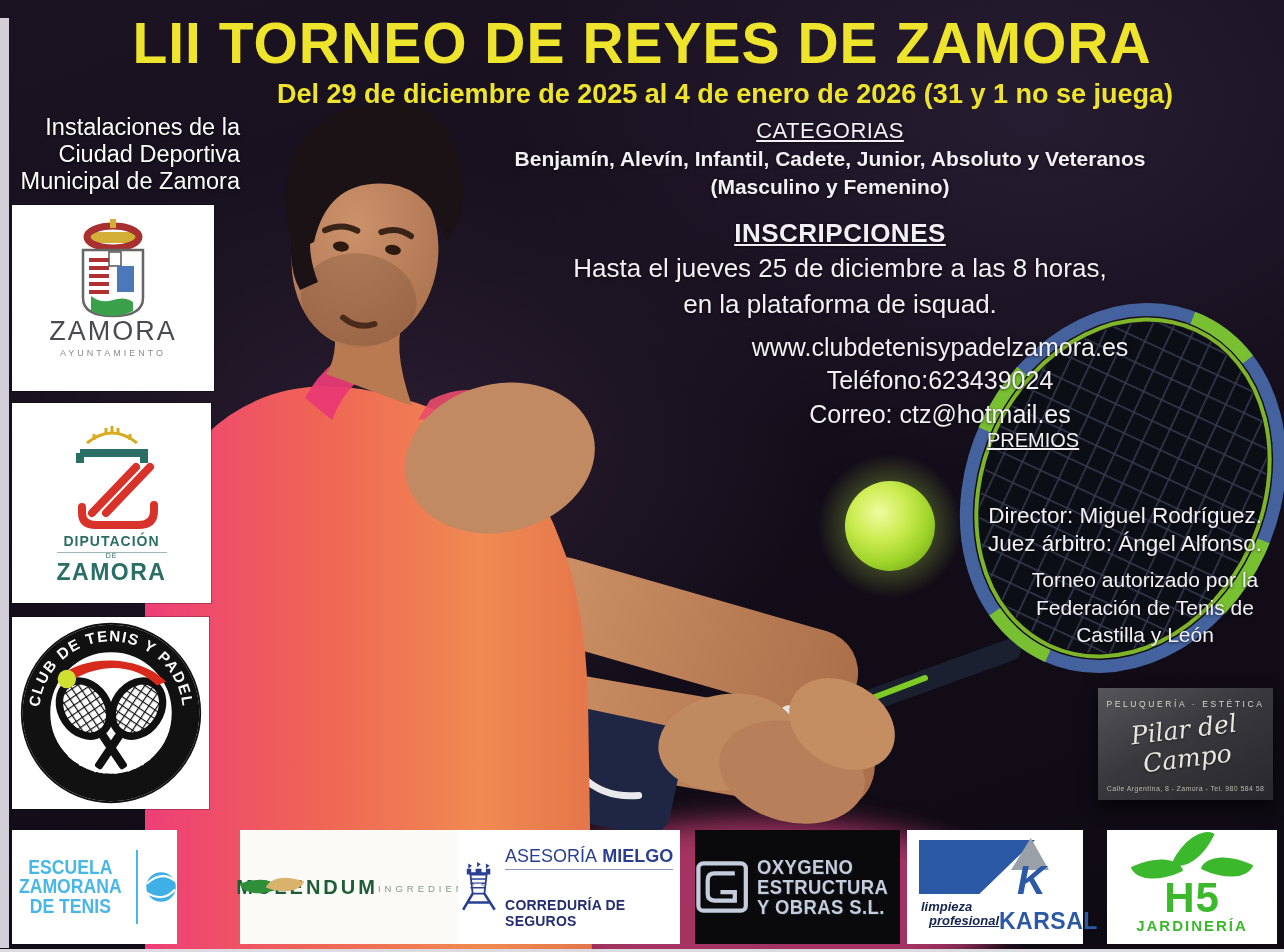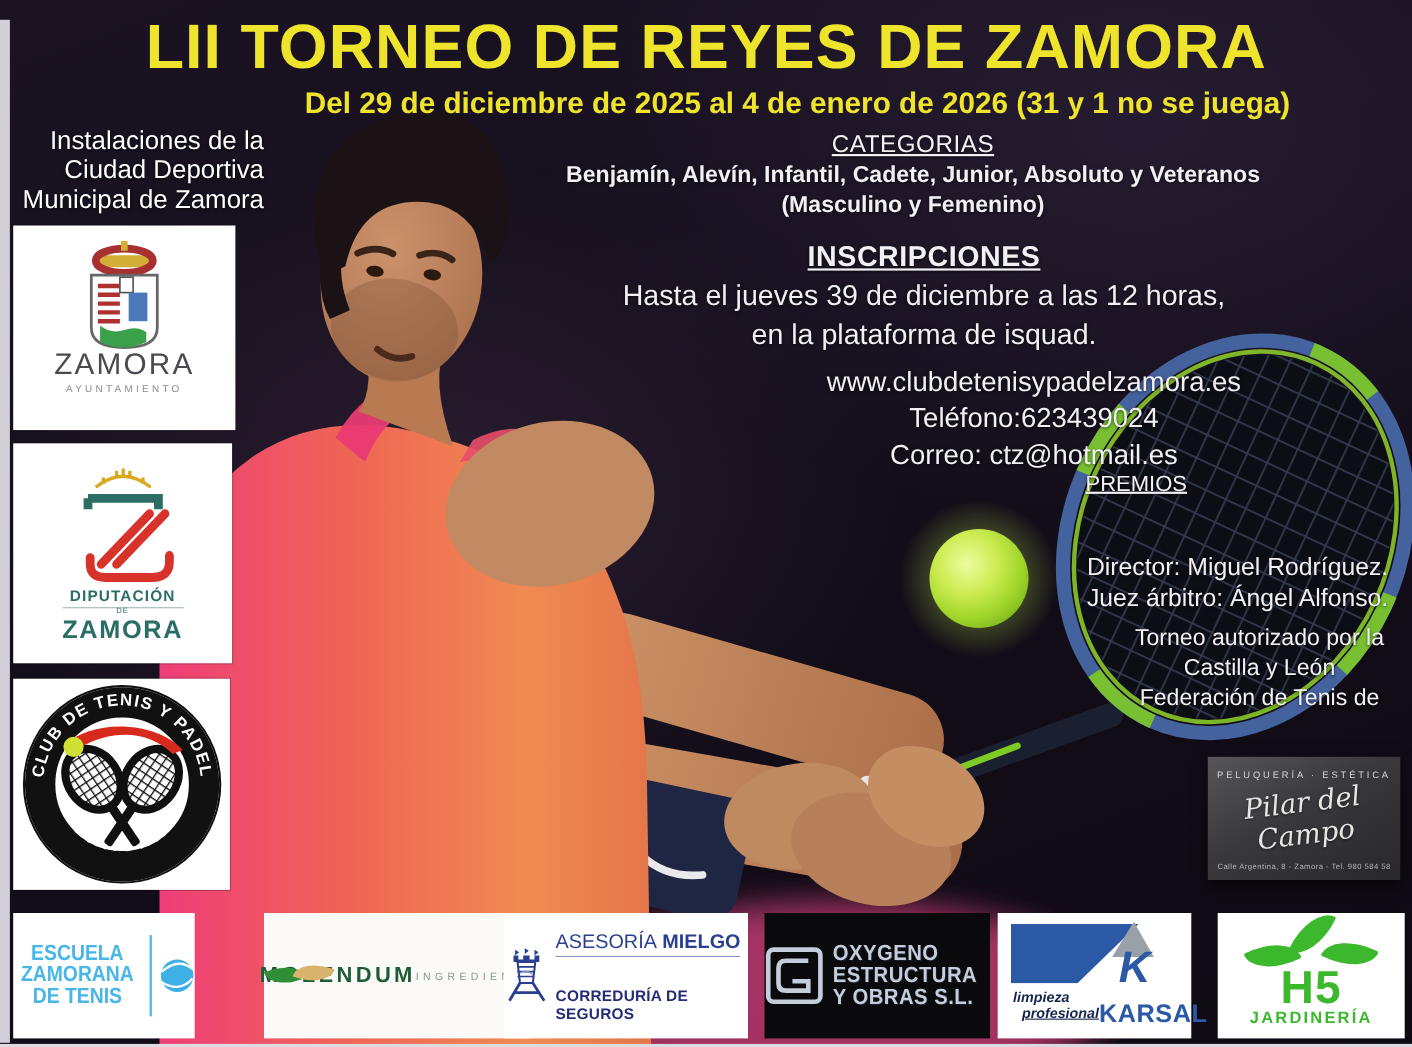--- a/index.html
+++ b/index.html
@@ -269,43 +269,43 @@
   </div>
 
   <div class="tblock categories">
     <div class="cat-heading">CATEGORIAS</div>
     <div class="cat-line">Benjamín, Alevín, Infantil, Cadete, Junior, Absoluto y Veteranos</div>
     <div class="cat-line">(Masculino y Femenino)</div>
   </div>
 
   <div class="tblock inscr">
     <div class="inscr-heading">INSCRIPCIONES</div>
-    <div class="inscr-line">Hasta el jueves 39 de diciembre a las 12 horas,</div>
+    <div class="inscr-line">Hasta el jueves 25 de diciembre a las 8 horas,</div>
     <div class="inscr-line">en la plataforma de isquad.</div>
   </div>
 
   <div class="tblock contact">
     <div>www.clubdetenisypadelzamora.es</div>
     <div>Teléfono:623439024</div>
     <div>Correo: ctz@hotmail.es</div>
   </div>
 
   <div class="tblock premios">
     <div class="premios-heading">PREMIOS</div>
   </div>
 
   <div class="tblock officials">
     <div>Director: Miguel Rodríguez.</div>
     <div>Juez árbitro: Ángel Alfonso.</div>
   </div>
 
   <div class="tblock federation">
     <div>Torneo autorizado por la</div>
+    <div>Federación de Tenis de</div>
     <div>Castilla y León</div>
-    <div>Federación de Tenis de</div>
   </div>
 
   <div id="card-pilar">
     <div class="pilar-top">PELUQUERÍA · ESTÉTICA</div>
     <div class="pilar-name">Pilar del Campo</div>
     <div class="pilar-addr">Calle Argentina, 8 - Zamora - Tel. 980 584 58</div>
   </div>
 
   <div class="sponsor" id="sp-escuela">
     <div class="esc-stack">

